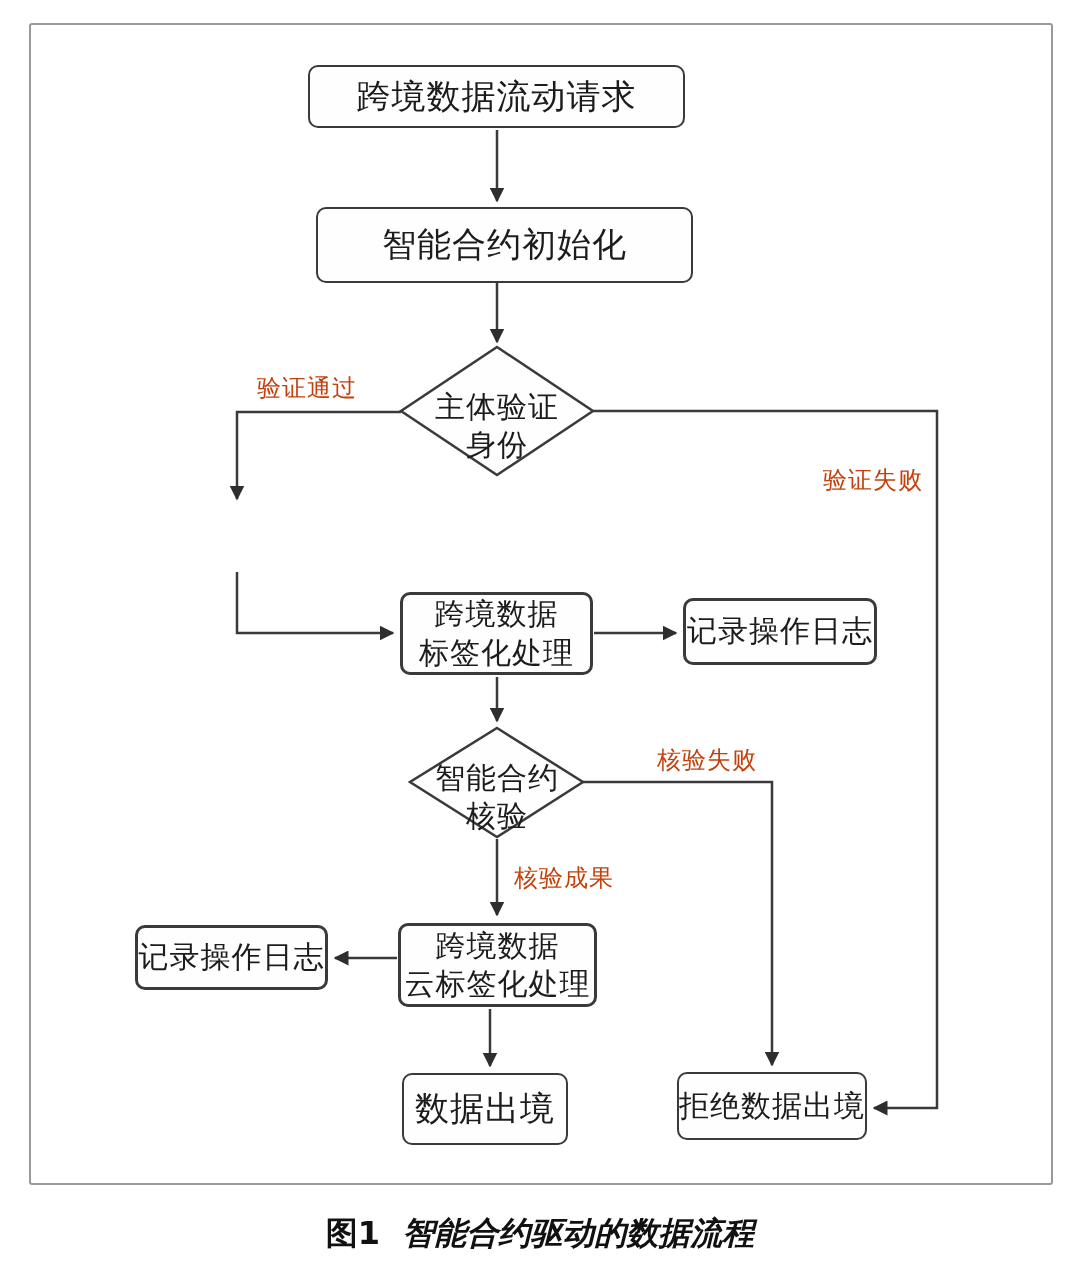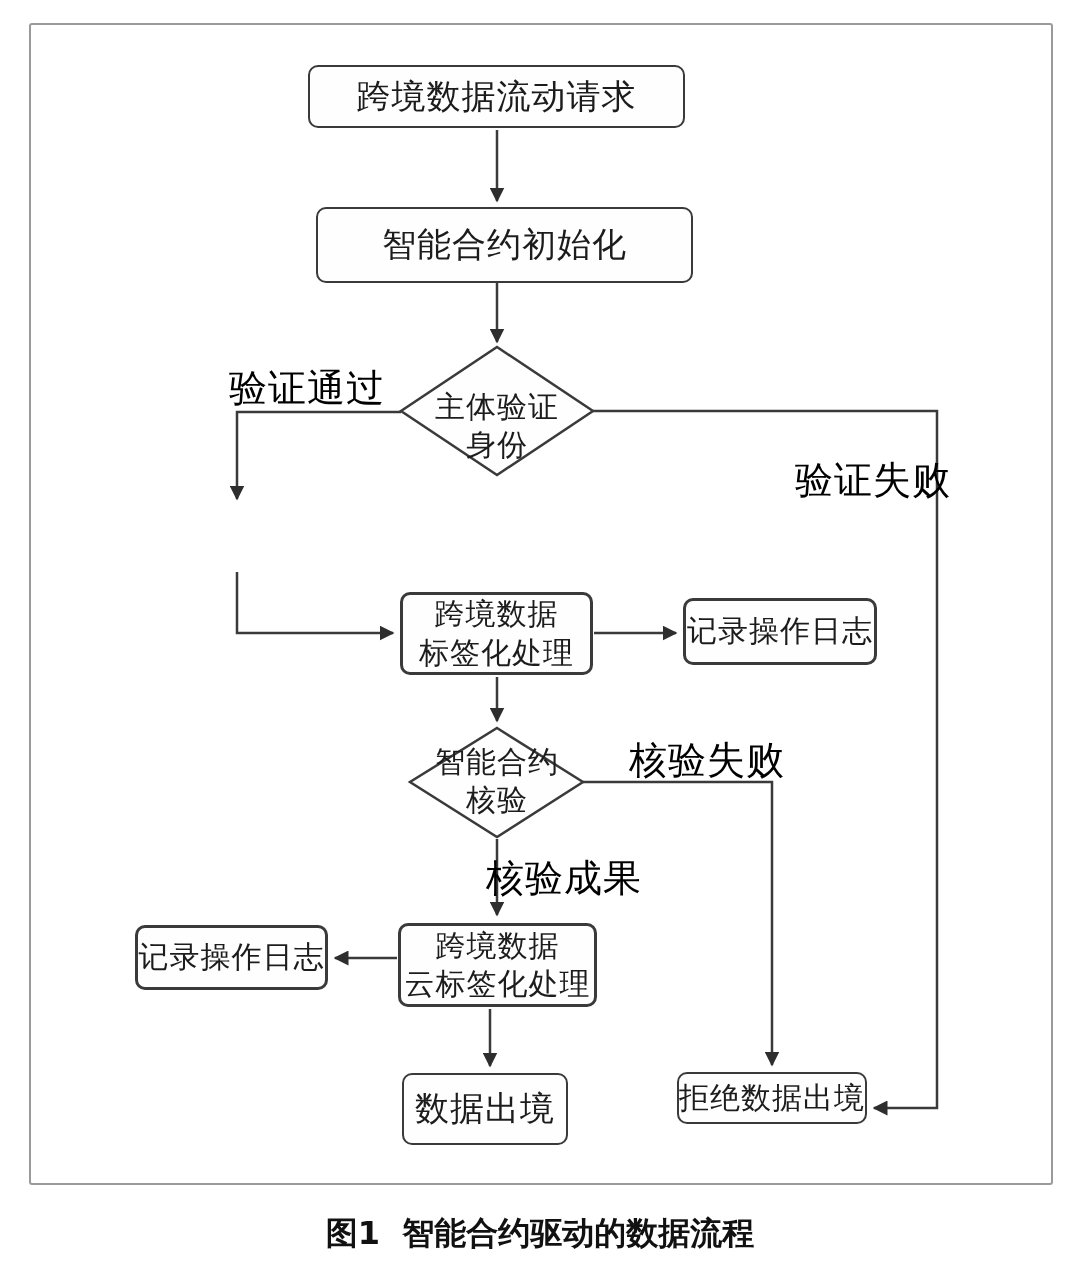--- a/index.html
+++ b/index.html
@@ -55,59 +55,59 @@
   }
   .node.bold { border-width: 3.5px; }
   .n-request        { left: 308px; top: 65px;   width: 377px; height: 63px; }
   .n-init           { left: 316px; top: 207px;  width: 377px; height: 76px; }
   .n-compliance     { left: 135px; top: 505px;  width: 203px; height: 65px; }
   .n-labeling       { left: 400px; top: 592px;  width: 193px; height: 83px; font-size: 30px; }
   .n-log-right      { left: 683px; top: 598px;  width: 194px; height: 67px; font-size: 30px; }
   .n-cloud-labeling { left: 398px; top: 923px;  width: 199px; height: 84px; font-size: 30px; }
   .n-log-left       { left: 135px; top: 925px;  width: 193px; height: 65px; font-size: 30px; }
   .n-data-exit      { left: 402px; top: 1073px; width: 166px; height: 72px; }
-  .n-reject-exit    { left: 677px; top: 1072px; width: 190px; height: 52px; font-size: 30px; }
+  .n-reject-exit    { left: 677px; top: 1072px; width: 190px; height: 68px; font-size: 30px; }
   .diamond-label {
     position: absolute;
     transform: translate(-50%, -50%);
     text-align: center;
     font-size: 30px;
     line-height: 1.26;
     color: #1c1c1c;
     white-space: pre-line;
     letter-spacing: 1px;
     z-index: 2;
   }
   .dl-identity { left: 497px; top: 410px; margin-top: 16px; }
-  .dl-contract { left: 497px; top: 781px; }
+  .dl-contract { left: 497px; top: 797px; }
   .edge-label {
     position: absolute;
     transform: translate(-50%, -50%);
-    font-size: 38px;
-    color: #000000;
+    font-size: 24px;
+    color: #c2410c;
     white-space: nowrap;
     letter-spacing: 1px;
     z-index: 3;
   }
   .el-verify-pass   { left: 307px; top: 388px; }
   .el-verify-fail   { left: 873px; top: 480px; }
   .el-check-fail    { left: 707px; top: 760px; }
   .el-check-success { left: 564px; top: 878px; }
   .caption {
     position: absolute;
     left: 0; top: 1212px;
     width: 100%;
     text-align: center;
     font-family: "DejaVu Sans", sans-serif;
     font-weight: 700;
     font-size: 32px;
     color: #111111;
     z-index: 2;
   }
-  .caption .cap-title { margin-left: 22px; }
+  .caption .cap-title { margin-left: 22px; font-style: italic; }
 </style>
 </head>
 <body>
 
 <div class="page">
 
   <div class="frame"></div>
 
   <svg class="edges" width="1080" height="1273" viewBox="0 0 1080 1273">
     <defs>

